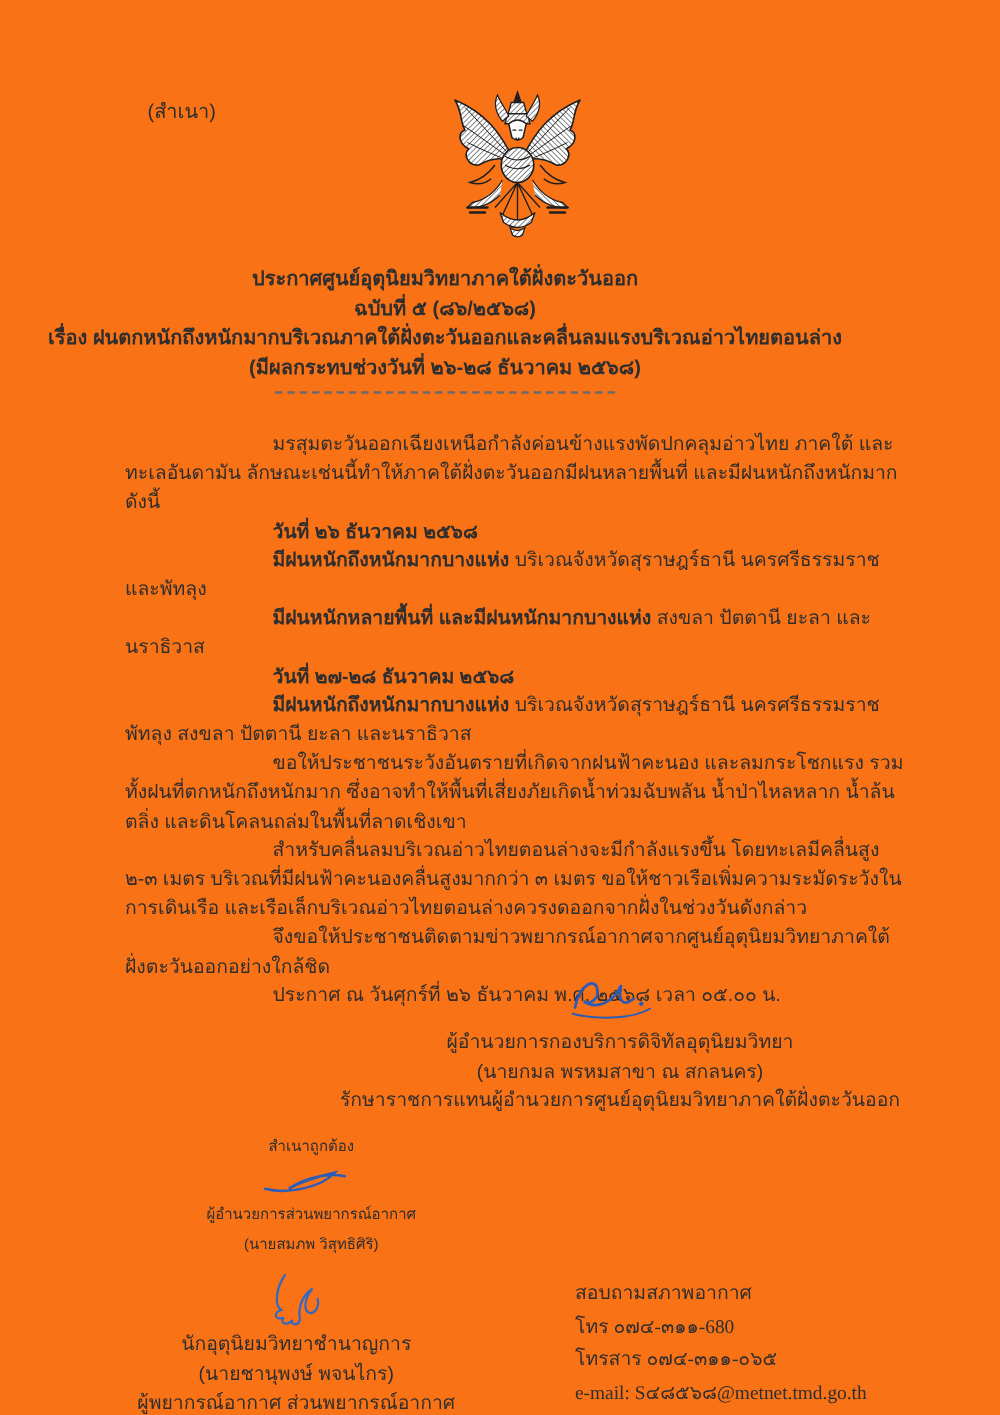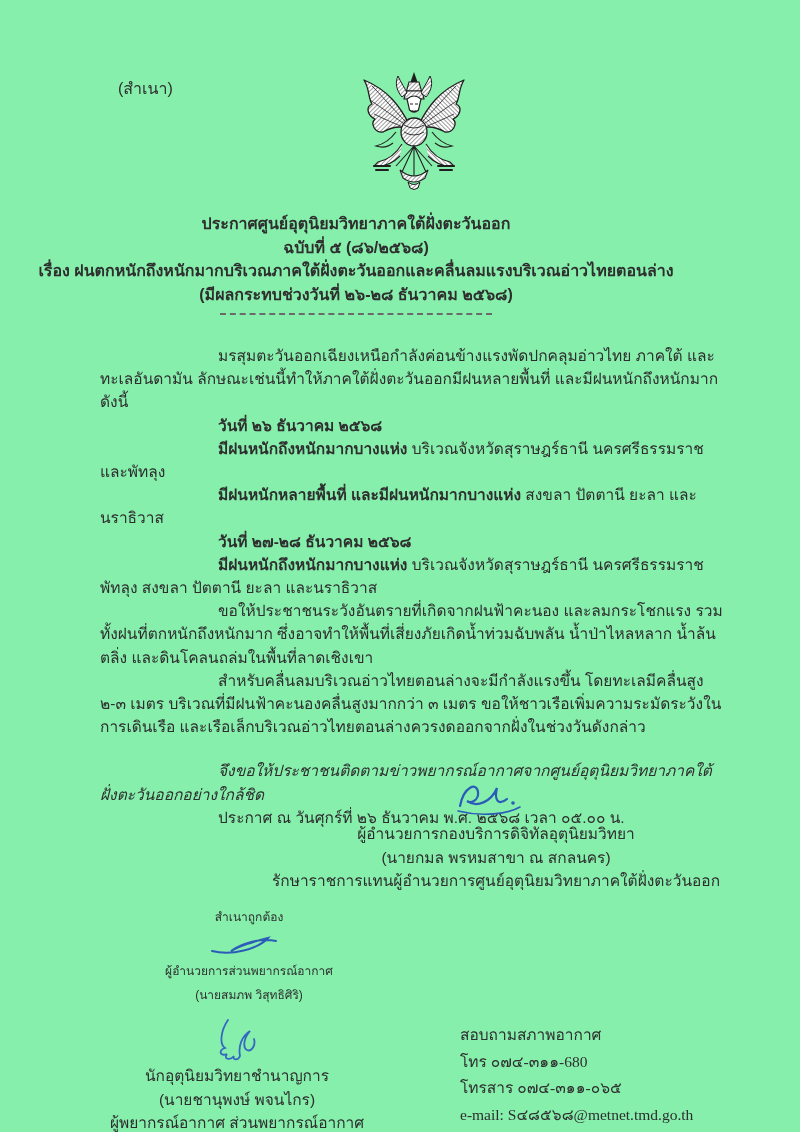--- a/index.html
+++ b/index.html
@@ -1,19 +1,19 @@
 <!DOCTYPE html>
 <html><head>
 <meta charset="utf-8">
 <style>
   html,body{margin:0;padding:0;background:#ffffff;}
   .page{
     position:relative;
     width:800px;height:1132px;
-    background:#86efac;
+    background:#f97316;
     font-family:"Liberation Sans","DejaVu Sans",sans-serif;
     color:#2e2e2e;
     overflow:hidden;
   }
   .copy-label{
     position:absolute;left:118px;top:76px;
     font-size:16px;
   }
   .emblem{
     position:absolute;left:352px;top:70px;width:124px;height:132px;
@@ -25,21 +25,21 @@
   .dashed-rule{
     width:272px;margin:7px auto 0 auto;height:0;
     border-top:2px dashed #6a6a6a;
   }
   .body-block{
     position:absolute;left:100px;top:344px;width:624px;
     font-size:15.5px;line-height:23.2px;
   }
   .para{margin:0;text-indent:118px;}
   .b{font-weight:bold;}
-  .gap-top{margin-top:21px;font-style:italic;}
+  .gap-top{}
   .issued-line{margin:0;text-indent:118px;font-weight:normal;}
   .sign-main{
     position:absolute;left:270px;top:778px;width:452px;
     text-align:center;font-size:15.5px;line-height:23.5px;
   }
   .sign-main svg{display:block;margin:0 auto 4px auto;}
   .certify-block{
     position:absolute;left:104px;top:905px;width:290px;
     text-align:center;font-size:12px;line-height:24px;
   }

